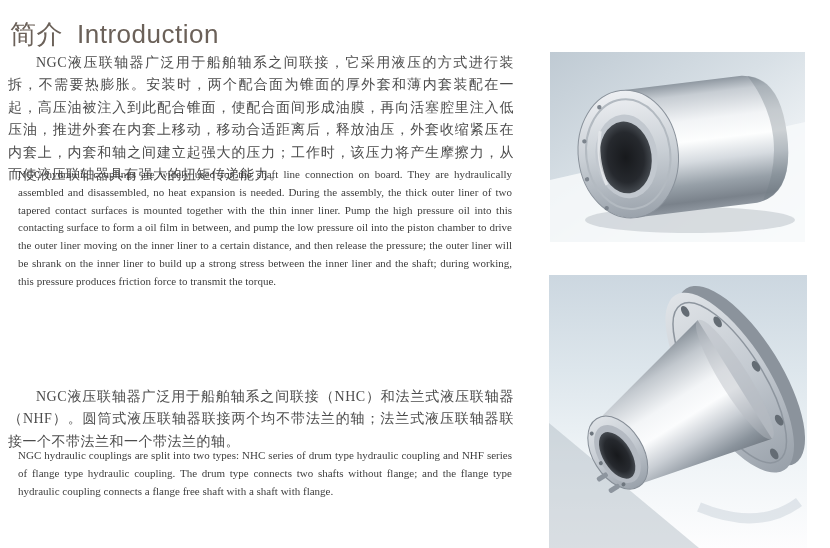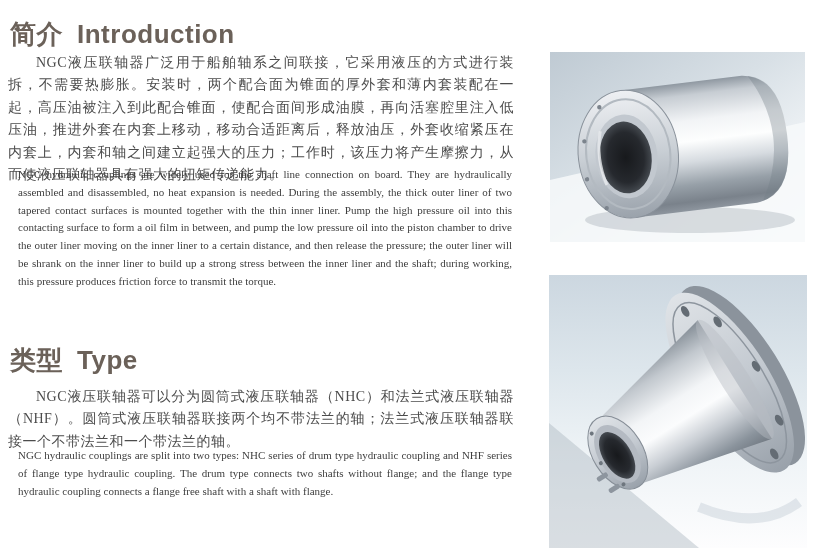--- a/index.html
+++ b/index.html
@@ -1,21 +1,21 @@
 <!DOCTYPE html>
 <html><head>
 <meta charset="utf-8">
 <style>
   html,body{margin:0;padding:0;background:#fff;}
   .page{
     position:relative;width:830px;height:548px;background:#ffffff;
     overflow:hidden;font-family:"Liberation Sans",sans-serif;
   }
   .heading{
-    position:absolute;left:10px;color:#6b6159;font-weight:bold;
+    position:absolute;left:10px;color:#6b6159;font-weight:normal;
     font-size:26px;line-height:30px;letter-spacing:0.5px;white-space:nowrap;
     font-family:"Liberation Sans",sans-serif;
   }
   .heading .en{margin-left:14px;}
   .para-zh{
     position:absolute;left:8px;width:506px;color:#4c4c4c;
     font-size:14px;line-height:22.4px;text-align:justify;text-indent:2em;
     font-family:Liberation Serif, serif;letter-spacing:0.5px;
   }
   .para-en{
@@ -34,25 +34,22 @@
 <div class="page">
 
   <h1 class="heading" style="top:2px;">
     <span class="zh">简介</span><span class="en">Introduction</span>
   </h1>
 
   <p class="para-zh" style="top:38px;">NGC液压联轴器广泛用于船舶轴系之间联接，它采用液压的方式进行装拆，不需要热膨胀。安装时，两个配合面为锥面的厚外套和薄内套装配在一起，高压油被注入到此配合锥面，使配合面间形成油膜，再向活塞腔里注入低压油，推进外套在内套上移动，移动合适距离后，释放油压，外套收缩紧压在内套上，内套和轴之间建立起强大的压力；工作时，该压力将产生摩擦力，从而使液压联轴器具有强大的扭矩传递能力。</p>
 
   <p class="para-en" style="top:155px;">NGC hydraulic couplings are widely used for the shaft line connection on board. They are hydraulically assembled and disassembled, no heat expansion is needed. During the assembly, the thick outer liner of two tapered contact surfaces is mounted together with the thin inner liner. Pump the high pressure oil into this contacting surface to form a oil film in between, and pump the low pressure oil into the piston chamber to drive the outer liner moving on the inner liner to a certain distance, and then release the pressure; the outer liner will be shrank on the inner liner to build up a strong stress between the inner liner and the shaft; during working, this pressure produces friction force to transmit the torque.</p>
 
-  <h1 class="heading" style="top:328px;">
-    <span class="zh">类型</span><span class="en">Type</span>
-  </h1>
 
-  <p class="para-zh" style="top:372px;">NGC液压联轴器可以分为圆筒式液压联轴器（NHC）和法兰式液压联轴器（NHF）。圆筒式液压联轴器联接两个均不带法兰的轴；法兰式液压联轴器联接一个不带法兰和一个带法兰的轴。</p>
+  <p class="para-zh" style="top:372px;">NGC液压联轴器广泛用于船舶轴系之间联接（NHC）和法兰式液压联轴器（NHF）。圆筒式液压联轴器联接两个均不带法兰的轴；法兰式液压联轴器联接一个不带法兰和一个带法兰的轴。</p>
 
   <p class="para-en" style="top:436px;">NGC hydraulic couplings are split into two types: NHC series of drum type hydraulic coupling and NHF series of flange type hydraulic coupling. The drum type connects two shafts without flange; and the flange type hydraulic coupling connects a flange free shaft with a shaft with flange.</p>
 
   <div class="figure" id="fig-drum">
     <svg width="255" height="190" viewBox="0 0 255 190" xmlns="http://www.w3.org/2000/svg">
       <defs>
         <linearGradient id="d-bg" x1="0" y1="0" x2="0.9" y2="1">
           <stop offset="0" stop-color="#bfcad3"></stop>
           <stop offset="0.45" stop-color="#d8e0e6"></stop>
           <stop offset="0.75" stop-color="#eef2f5"></stop>

